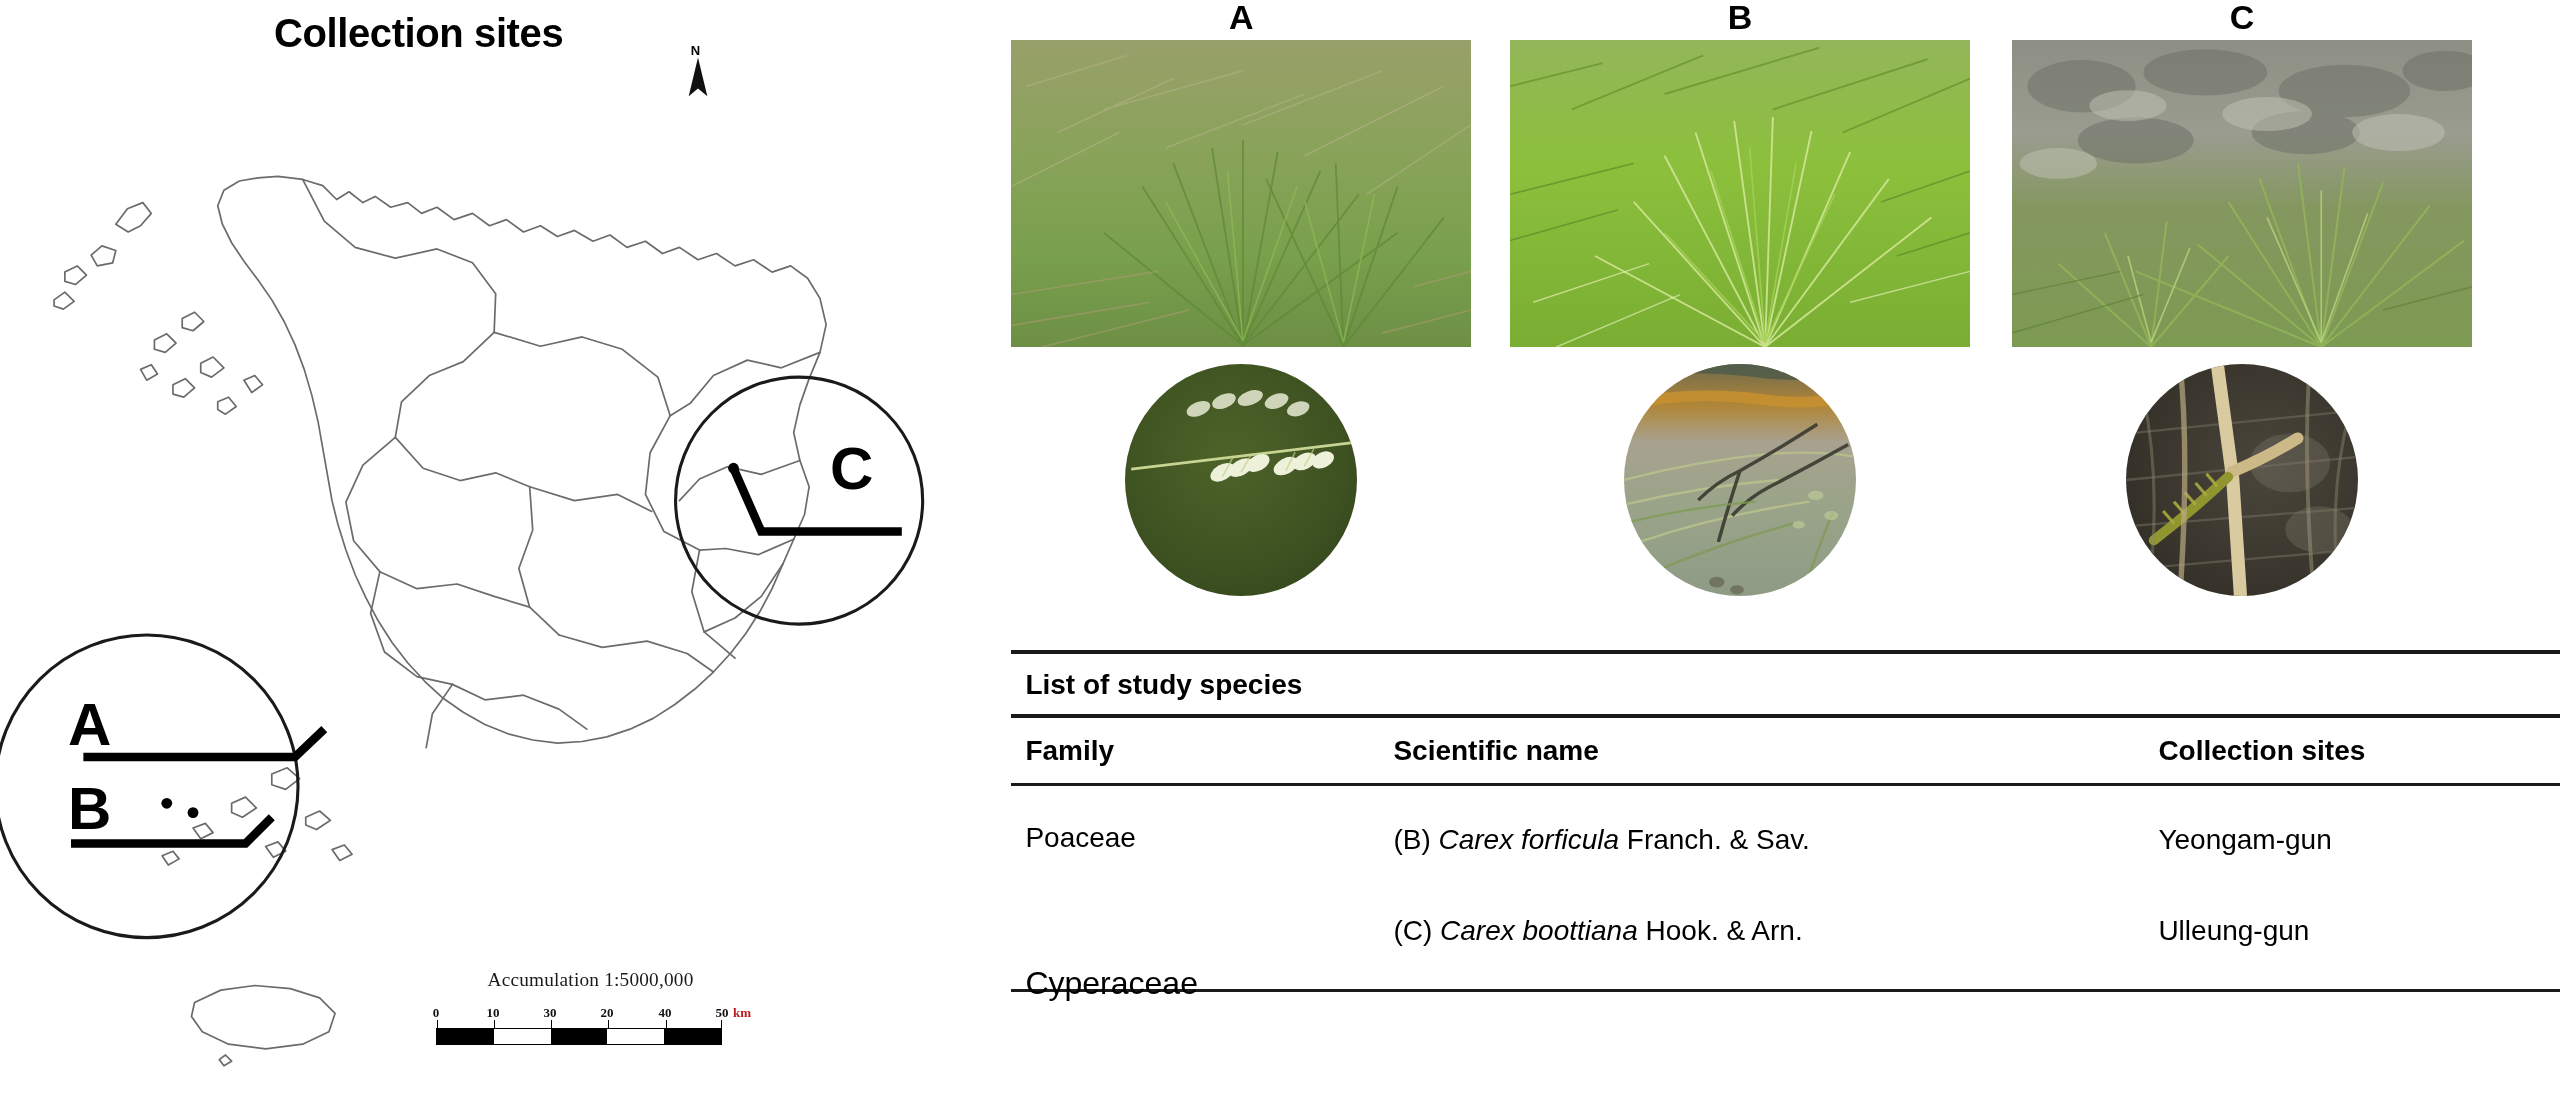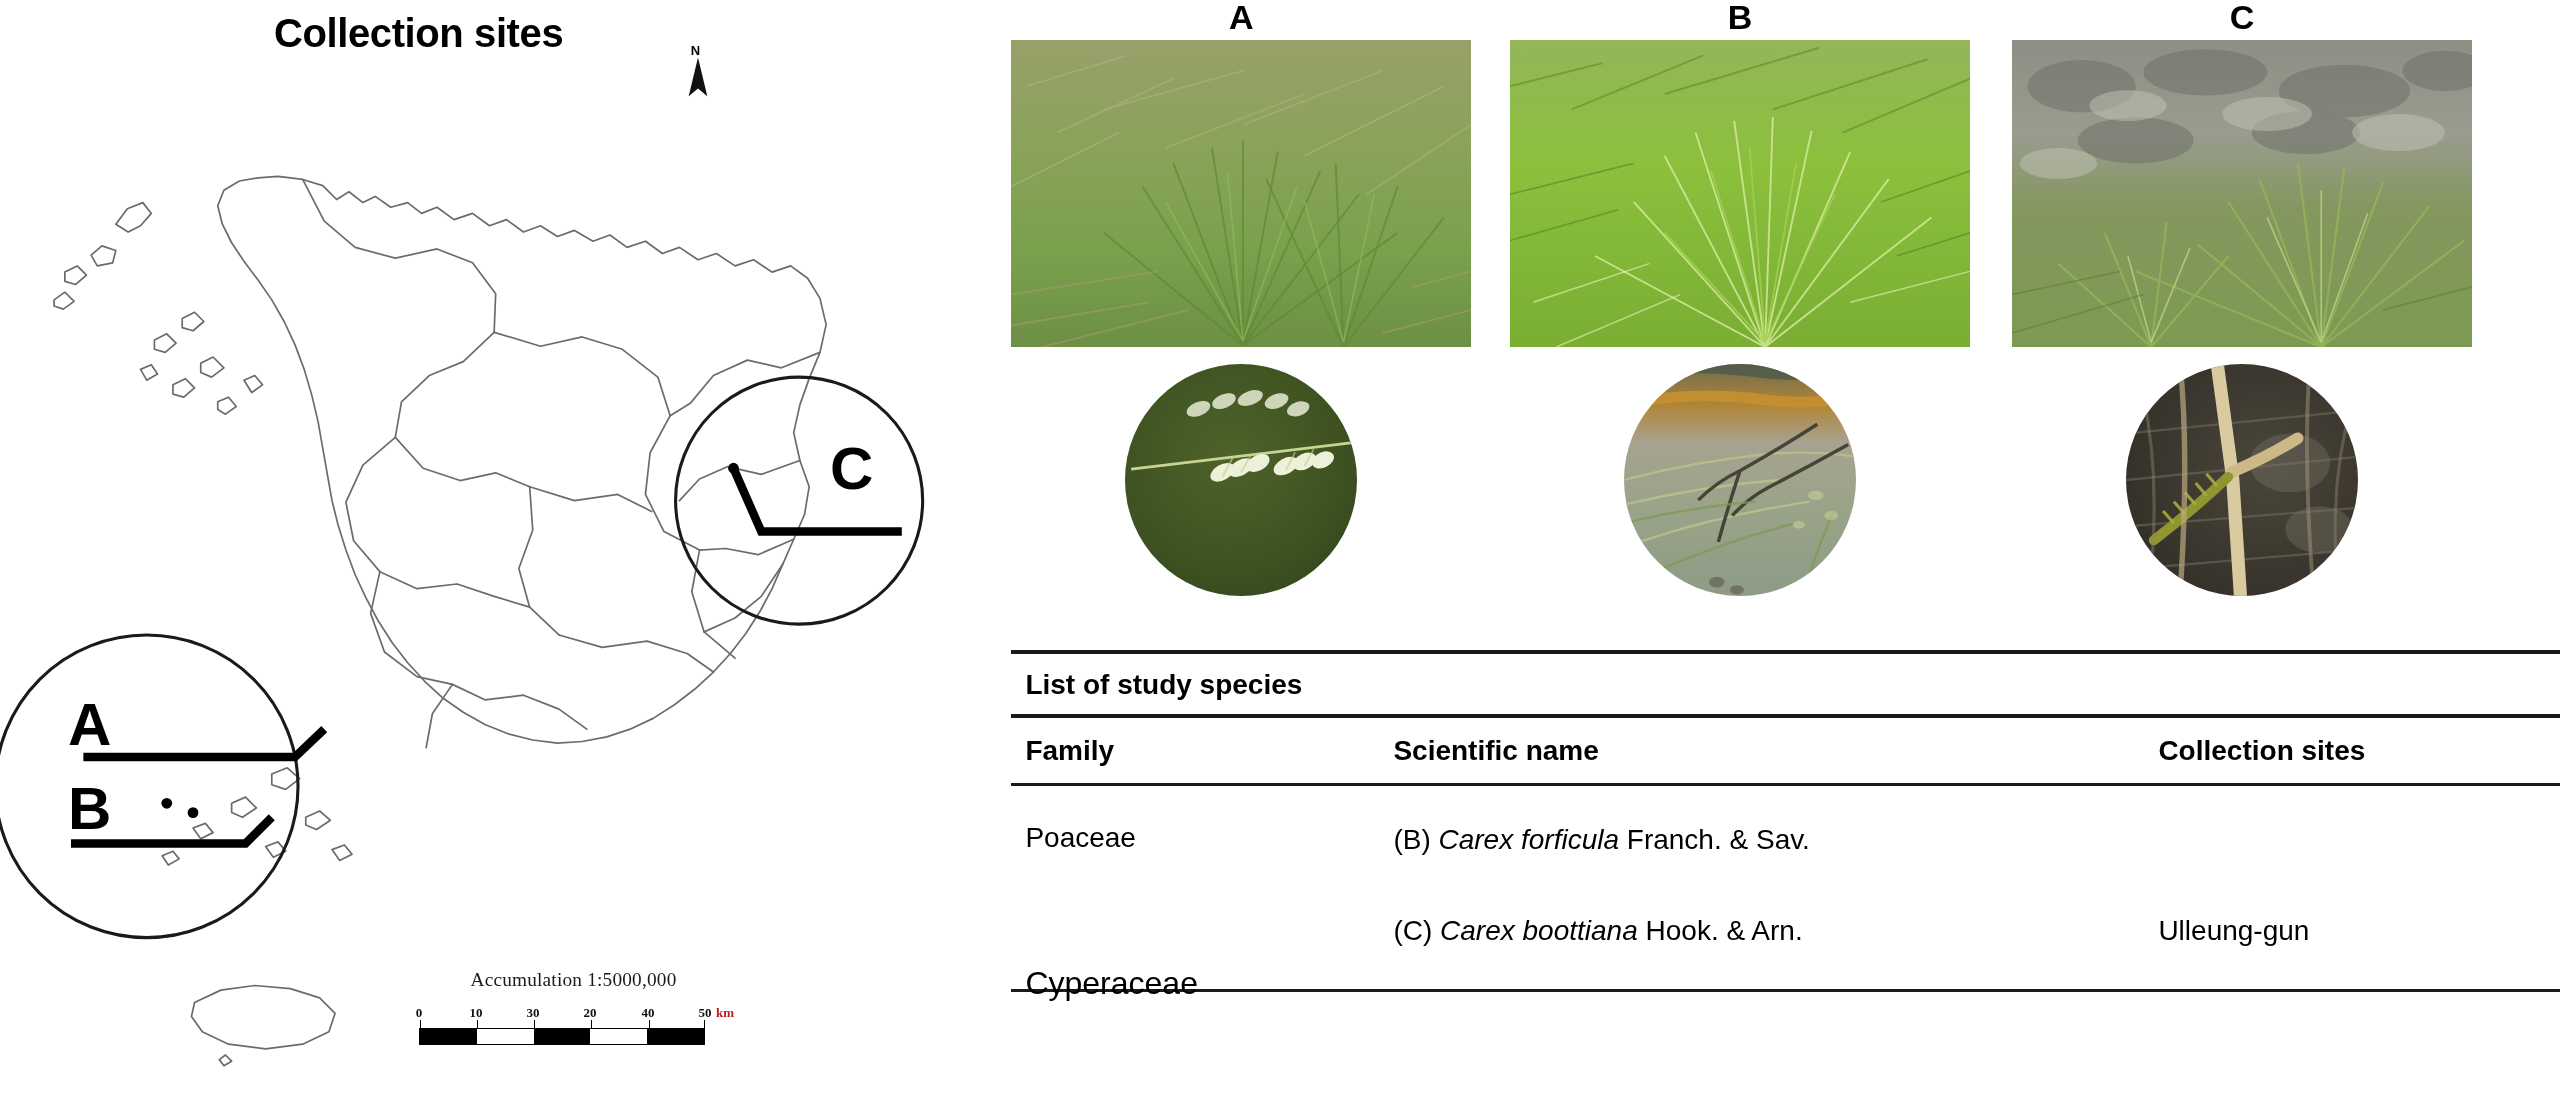--- a/index.html
+++ b/index.html
@@ -62,21 +62,21 @@
     line-height: 1;
     font-family: "Liberation Sans", sans-serif;
   }
   #label-A { left: 68px; top: 695px; }
   #label-B { left: 68px; top: 779px; }
   #label-C { left: 830px; top: 439px; }
 
   
   #scalebar {
     position: absolute;
-    left: 419px; top: 969px;
+    left: 436px; top: 969px;
     width: 309px;
   }
   #scale-caption {
     font-family: "Liberation Serif", serif;
     font-size: 19.3px;
     text-align: center;
     color: #1a1a1a;
     letter-spacing: 0.2px;
     white-space: nowrap;
   }
@@ -659,20 +659,21 @@
       <div class="rule rule-head"></div>
 
       <div id="body-rows">
         <div id="family-poaceae">Poaceae</div>
         <div id="family-cyperaceae">Cyperaceae</div>
 
 
         <div class="trow body-row">
           <div class="c-family"></div>
           <div class="c-sciname"><span class="plain">(B) </span><span class="sci">Carex forficula</span><span class="plain"> Franch. &amp; Sav.</span></div>
+          <div class="c-site">Yeongam-gun</div>
         </div>
 
         <div class="trow body-row">
           <div class="c-family"></div>
           <div class="c-sciname"><span class="plain">(C) </span><span class="sci">Carex boottiana</span><span class="plain"> Hook. &amp; Arn.</span></div>
           <div class="c-site">Ulleung-gun</div>
         </div>
       </div>
 
       <div class="rule rule-bottom"></div>

